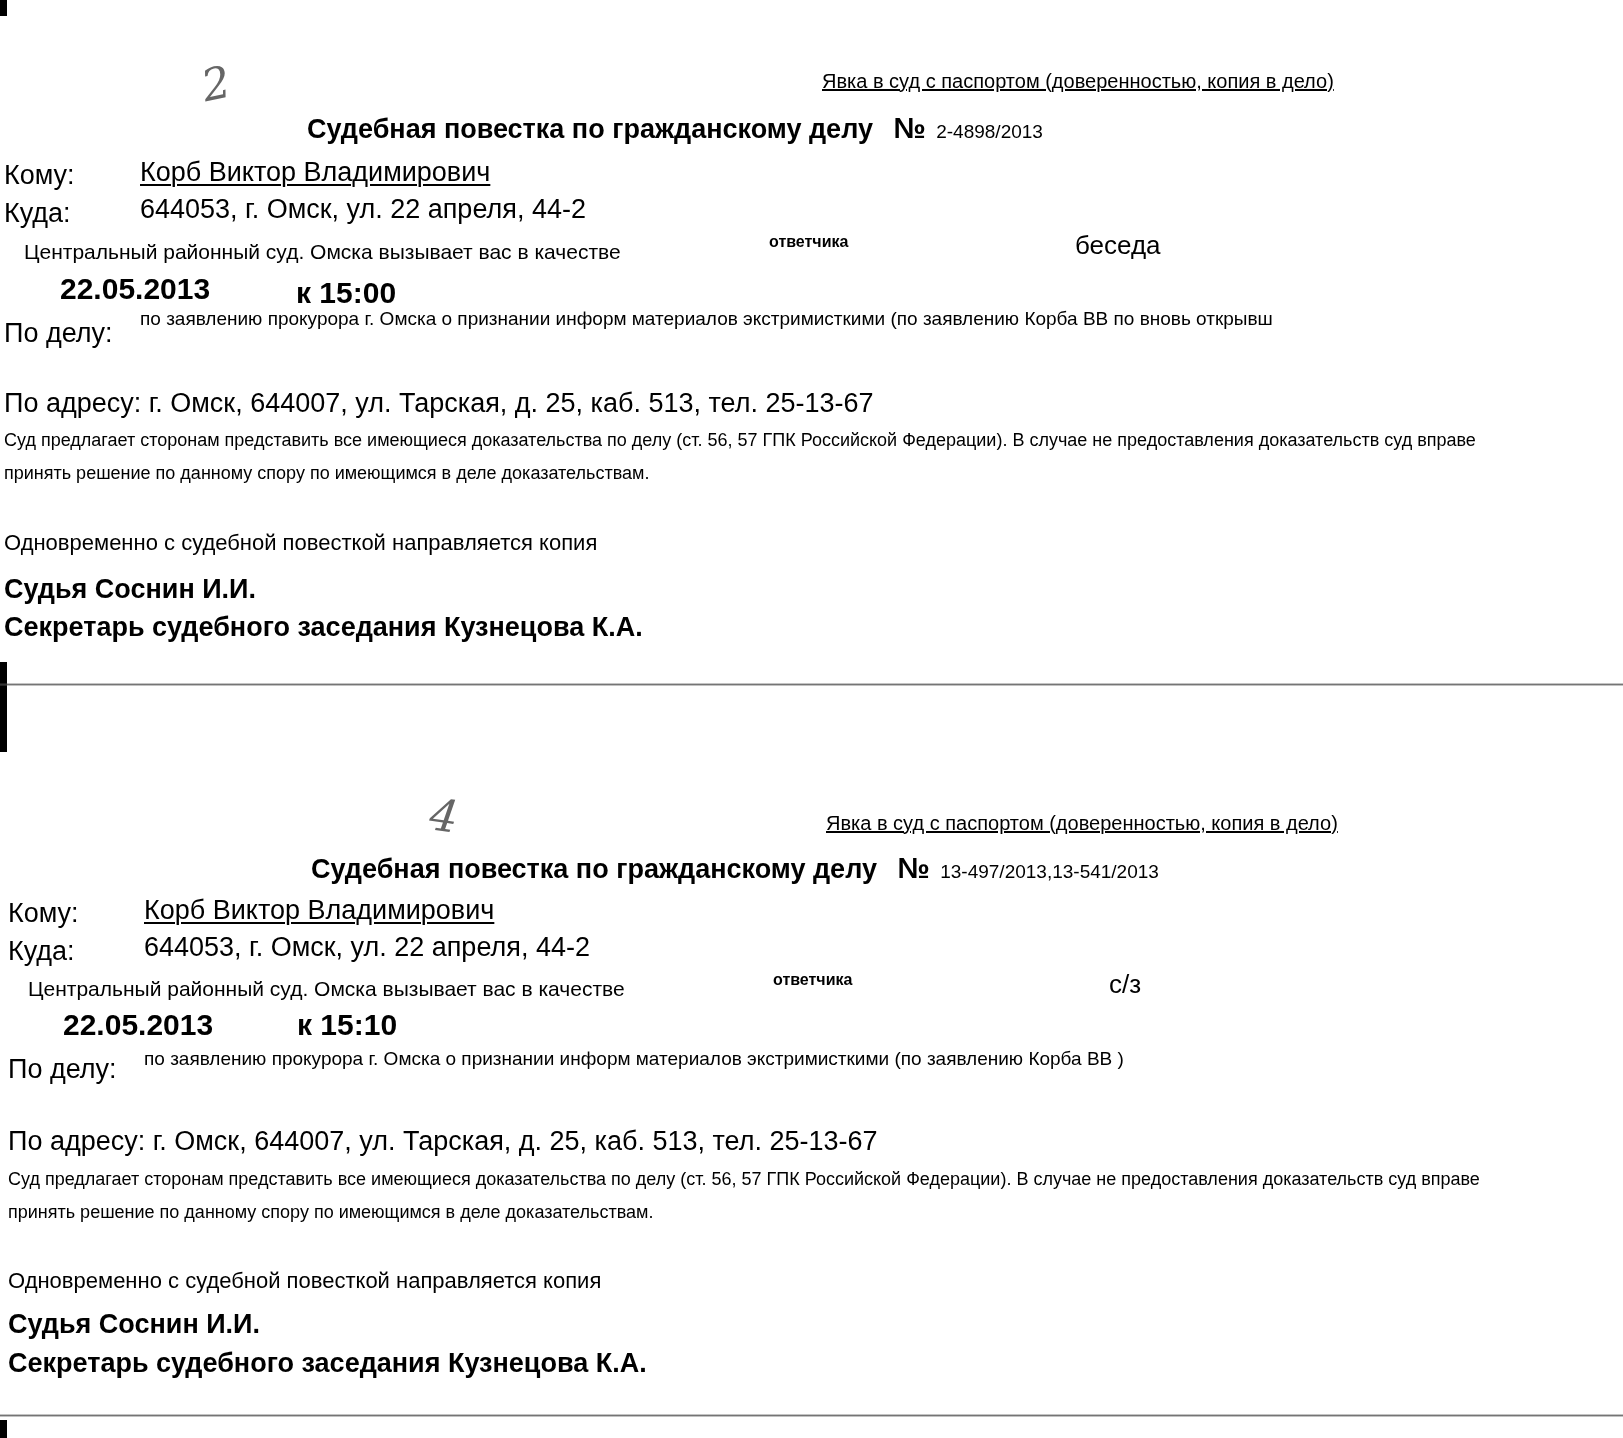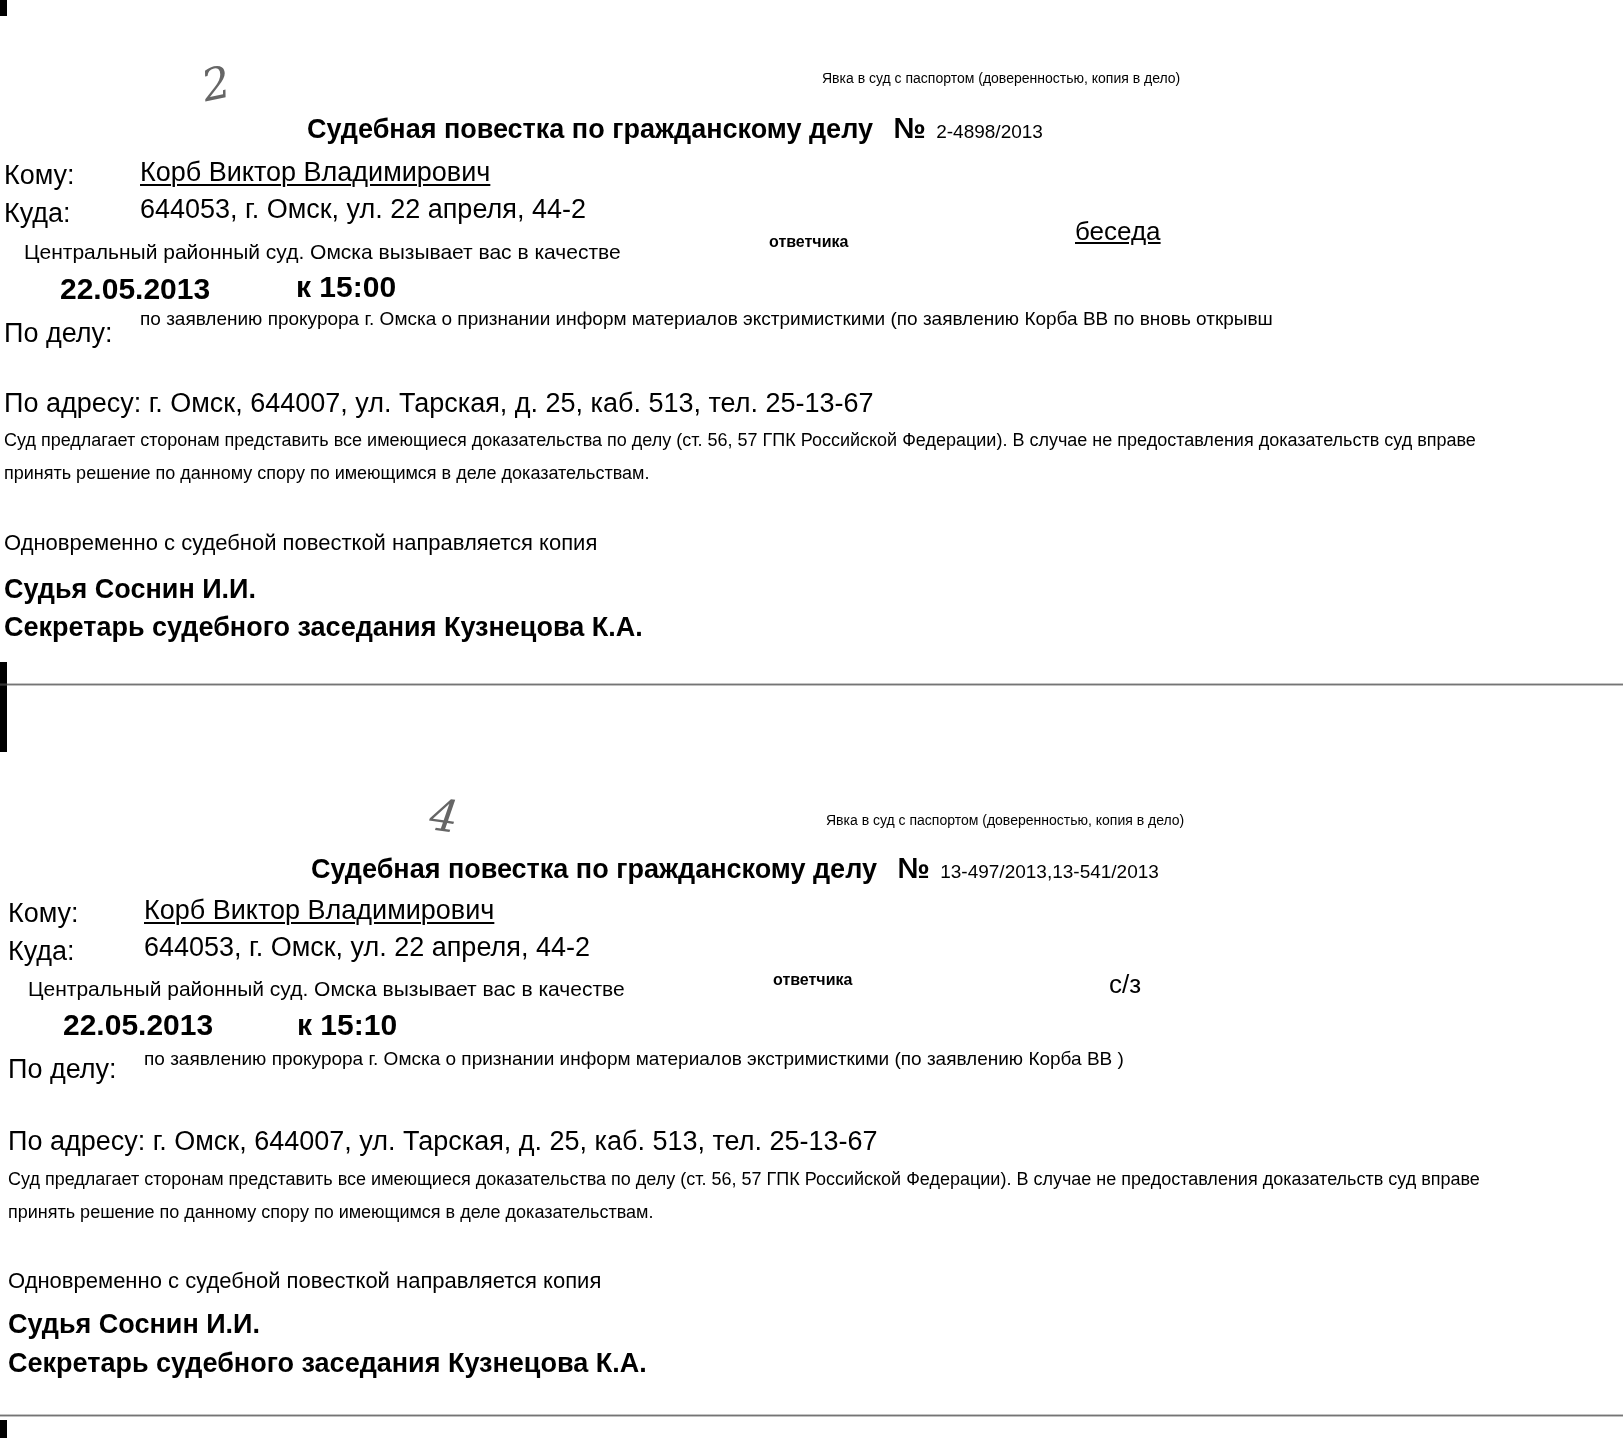--- a/index.html
+++ b/index.html
@@ -29,21 +29,21 @@
       height: 3px;
       background: linear-gradient(to bottom, rgba(120,120,120,0.15), rgba(70,70,70,0.75), rgba(140,140,140,0.2));
     }
     .handwritten {
       position: absolute;
       font-family: "DejaVu Serif", serif;
       color: #666;
       font-style: italic;
       font-weight: 300;
     }
-    .appearance-note { font-size: 14px; }
+    .appearance-note { font-size: 20px; text-decoration: underline; }
     .title { font-size: 27px; font-weight: bold; }
     .case-no-label { font-size: 29px; font-weight: bold; }
     .case-no { font-size: 19px; font-weight: normal; margin-left: 6px; }
     .label-lg { font-size: 27px; }
     .value-lg { font-size: 27px; }
     .underline { text-decoration: underline; text-decoration-thickness: 2px; text-underline-offset: 3px; }
     .court-line { font-size: 21px; }
     .role { font-size: 16px; font-weight: bold; }
     .hearing-type { font-size: 26px; }
     .datetime { font-size: 30px; font-weight: bold; }
@@ -72,24 +72,24 @@
   </div>
 
   <div class="abs label-lg" style="left:4px;top:160px;">Кому:</div>
   <div class="abs value-lg underline" style="left:140px;top:157px;">Корб Виктор Владимирович</div>
 
   <div class="abs label-lg" style="left:4px;top:198px;">Куда:</div>
   <div class="abs value-lg" style="left:140px;top:194px;">644053, г. Омск, ул. 22 апреля, 44-2</div>
 
   <div class="abs court-line" style="left:24px;top:240px;">Центральный районный суд. Омска вызывает вас в качестве</div>
   <div class="abs role" style="left:769px;top:233px;">ответчика</div>
-  <div class="abs hearing-type" style="left:1075px;top:216px;text-decoration:underline;">беседа</div>
+  <div class="abs hearing-type" style="left:1075px;top:230px;">беседа</div>
 
   <div class="abs datetime" style="left:60px;top:272px;">22.05.2013</div>
-  <div class="abs datetime" style="left:296px;top:270px;">к 15:00</div>
+  <div class="abs datetime" style="left:296px;top:276px;">к 15:00</div>
 
   <div class="abs label-lg" style="left:4px;top:318px;">По делу:</div>
   <div class="abs case-desc" style="left:140px;top:308px;">по заявлению прокурора г. Омска о признании информ материалов экстримисткими (по заявлению Корба ВВ по вновь открывш</div>
 
   <div class="abs address" style="left:4px;top:388px;">По адресу: г. Омск, 644007, ул. Тарская, д. 25, каб. 513, тел. 25-13-67</div>
 
   <div class="abs body-text" style="left:4px;top:424px;">Суд предлагает сторонам    представить все имеющиеся доказательства по делу (ст. 56, 57 ГПК Российской Федерации). В случае не предоставления доказательств суд вправе принять решение  по данному спору по имеющимся в деле доказательствам.</div>
 
   <div class="abs copy-note" style="left:4px;top:530px;">Одновременно с судебной повесткой направляется копия</div>
 

